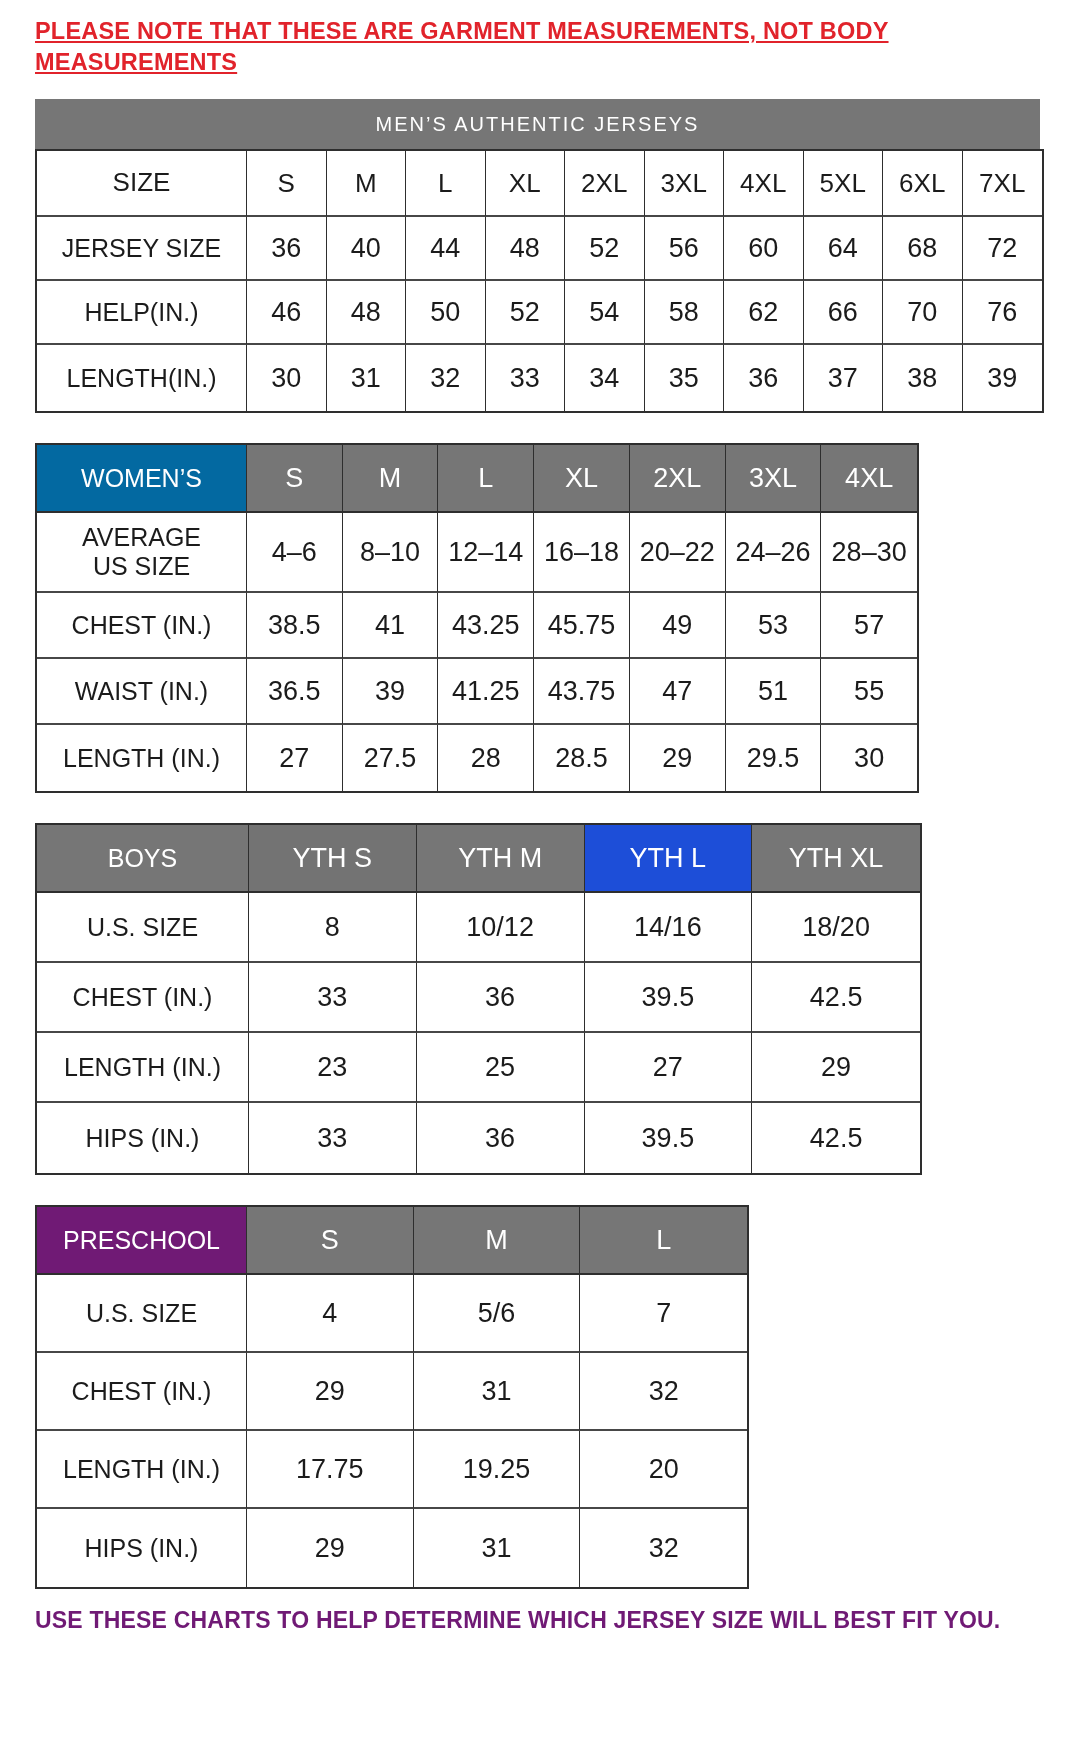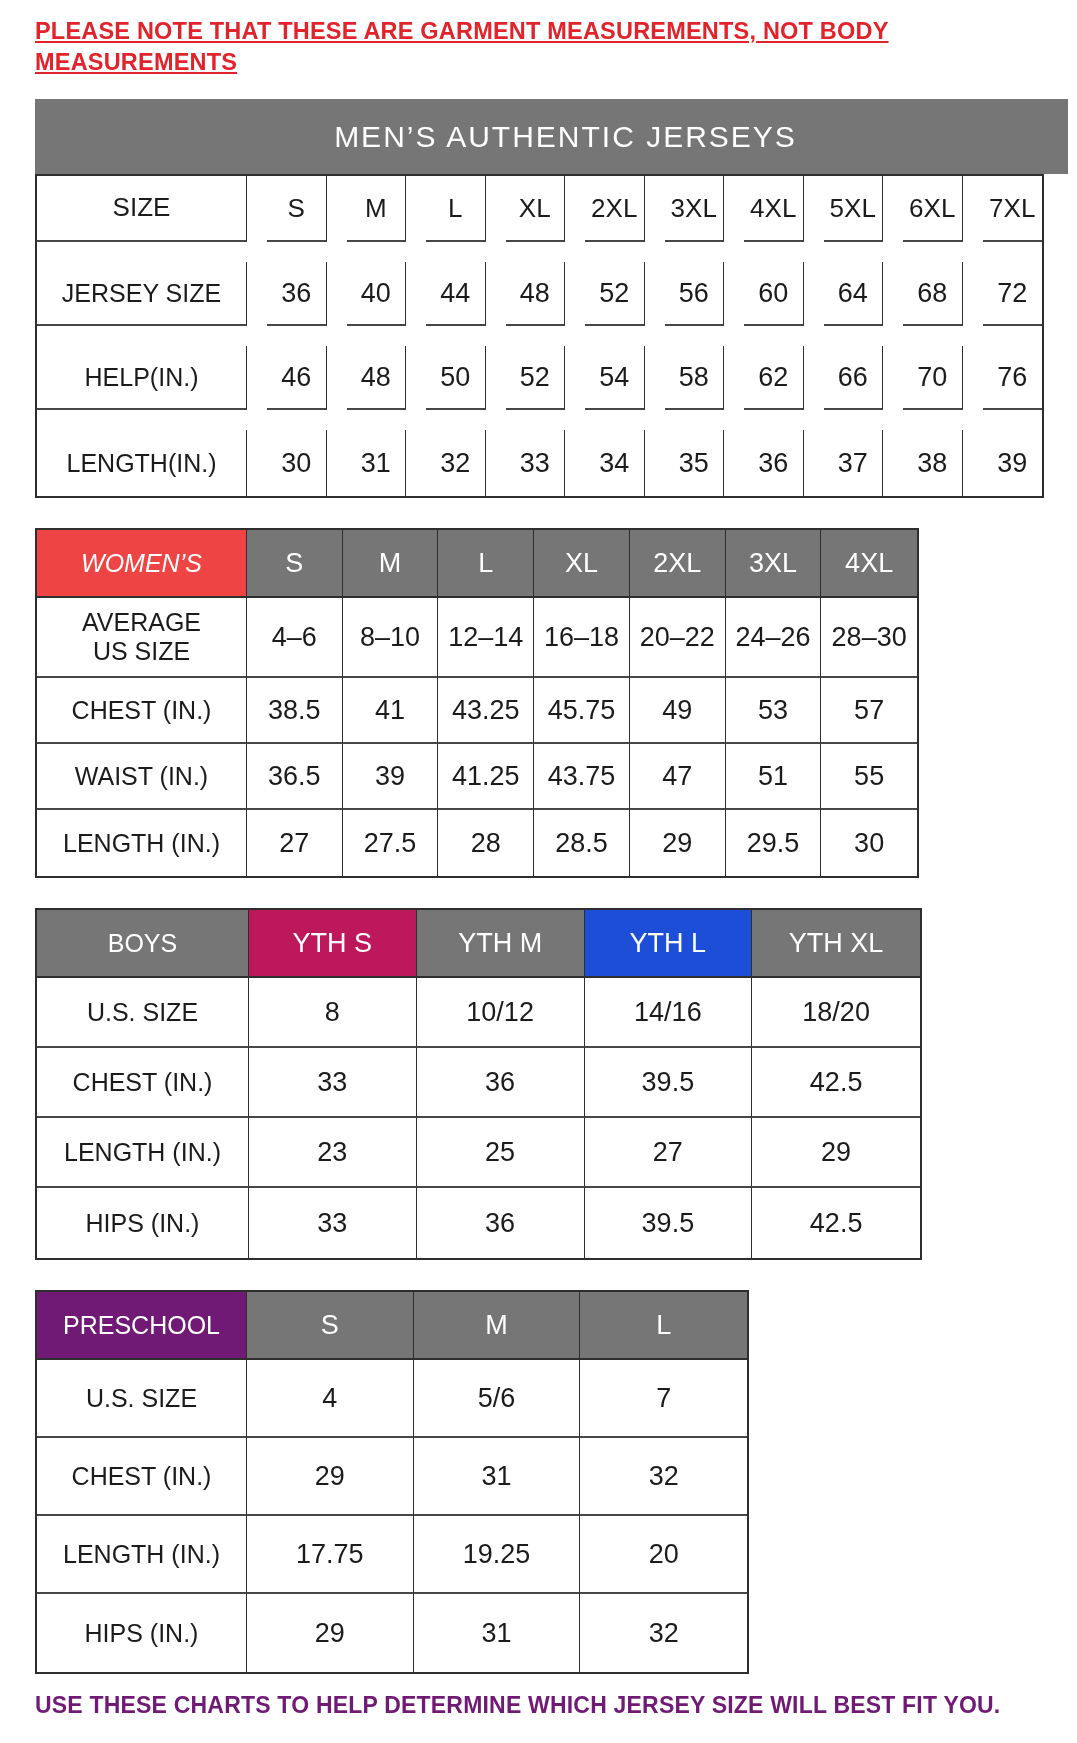--- a/index.html
+++ b/index.html
@@ -10,28 +10,28 @@
   .title-wrap{margin:24px 0 0 35px;height:64px;}
   .page-title{
     display:inline-block;font-size:46px;font-weight:bold;color:#0c0c0c;
     letter-spacing:0px;transform:scale(0.97,1.24);transform-origin:left top;white-space:nowrap;
   }
   .note{
     margin:16px 0 0 35px;max-width:880px;
     font-size:23.5px;line-height:1.3;letter-spacing:0.2px;font-weight:bold;text-decoration:underline;
   }
   .banner{
-    margin:22px 0 0 35px;width:1005px;height:75px;
+    margin:22px 0 0 35px;width:1005px;height:50px;
     display:flex;align-items:center;justify-content:center;
-    color:#ffffff;font-size:30px;letter-spacing:2px;padding-left:28px;
+    color:#ffffff;font-size:20px;letter-spacing:2px;
   }
   .tbl{
     display:grid;margin-left:35px;border:2px solid #2e2e2e;background:#ffffff;
   }
-  .tbl-mens{width:1005px;grid-template-columns:210px repeat(10,1fr);grid-template-rows:66px 64px 64px 66px;gap:20px;}
+  .tbl-mens{width:1005px;grid-template-columns:210px repeat(10,1fr);grid-template-rows:66px 64px 64px 66px;}
   .tbl-womens{margin-top:30px;width:880px;grid-template-columns:210px repeat(7,1fr);grid-template-rows:68px 80px 66px 66px 66px;}
   .tbl-boys{margin-top:30px;width:883px;grid-template-columns:212px repeat(4,1fr);grid-template-rows:68px 70px 70px 70px 70px;}
   .tbl-preschool{margin-top:30px;width:710px;grid-template-columns:210px repeat(3,1fr);grid-template-rows:68px 78px 78px 78px 78px;}
   .cell{
     display:flex;align-items:center;justify-content:center;text-align:center;
     border-right:1px solid #2e2e2e;border-bottom:2px solid #474747;
     font-size:27px;background:#ffffff;padding:0 4px;box-sizing:border-box;
   }
   .cell.labelcol{font-size:25px;white-space:pre-line;line-height:1.15;}
   .cell.gray{color:#ffffff;border-bottom-color:#2e2e2e;}
@@ -93,21 +93,21 @@
       <div class="cell value lastrow">33</div>
       <div class="cell value lastrow">34</div>
       <div class="cell value lastrow">35</div>
       <div class="cell value lastrow">36</div>
       <div class="cell value lastrow">37</div>
       <div class="cell value lastrow">38</div>
       <div class="cell value lastcol lastrow">39</div>
     </div>
 
   <div class="tbl tbl-womens">
-      <div class="cell gray labelcol" style="background: #ef4444; font-style: italic;">WOMEN’S</div>
+      <div class="cell gray labelcol" style="background: #0369a1;">WOMEN’S</div>
       <div class="cell gray" style="background: rgb(118, 118, 118);">S</div>
       <div class="cell gray" style="background: rgb(118, 118, 118);">M</div>
       <div class="cell gray" style="background: rgb(118, 118, 118);">L</div>
       <div class="cell gray" style="background: rgb(118, 118, 118);">XL</div>
       <div class="cell gray" style="background: rgb(118, 118, 118);">2XL</div>
       <div class="cell gray" style="background: rgb(118, 118, 118);">3XL</div>
       <div class="cell gray lastcol" style="background: rgb(118, 118, 118);">4XL</div>
       <div class="cell labelcol">AVERAGE
 US SIZE</div>
       <div class="cell value">4–6</div>
@@ -138,21 +138,21 @@
       <div class="cell value lastrow">27.5</div>
       <div class="cell value lastrow">28</div>
       <div class="cell value lastrow">28.5</div>
       <div class="cell value lastrow">29</div>
       <div class="cell value lastrow">29.5</div>
       <div class="cell value lastcol lastrow">30</div>
     </div>
 
   <div class="tbl tbl-boys">
       <div class="cell gray labelcol" style="background: rgb(118, 118, 118);">BOYS</div>
-      <div class="cell gray" style="background: #be185d;">YTH S</div>
+      <div class="cell gray" style="background: #737373;">YTH S</div>
       <div class="cell gray" style="background: rgb(118, 118, 118);">YTH M</div>
       <div class="cell gray" style="background: #1d4ed8; text-align: center;">YTH L</div>
       <div class="cell gray lastcol" style="background: rgb(118, 118, 118);">YTH XL</div>
       <div class="cell labelcol">U.S. SIZE</div>
       <div class="cell value">8</div>
       <div class="cell value">10/12</div>
       <div class="cell value">14/16</div>
       <div class="cell value lastcol">18/20</div>
       <div class="cell labelcol">CHEST (IN.)</div>
       <div class="cell value">33</div>

